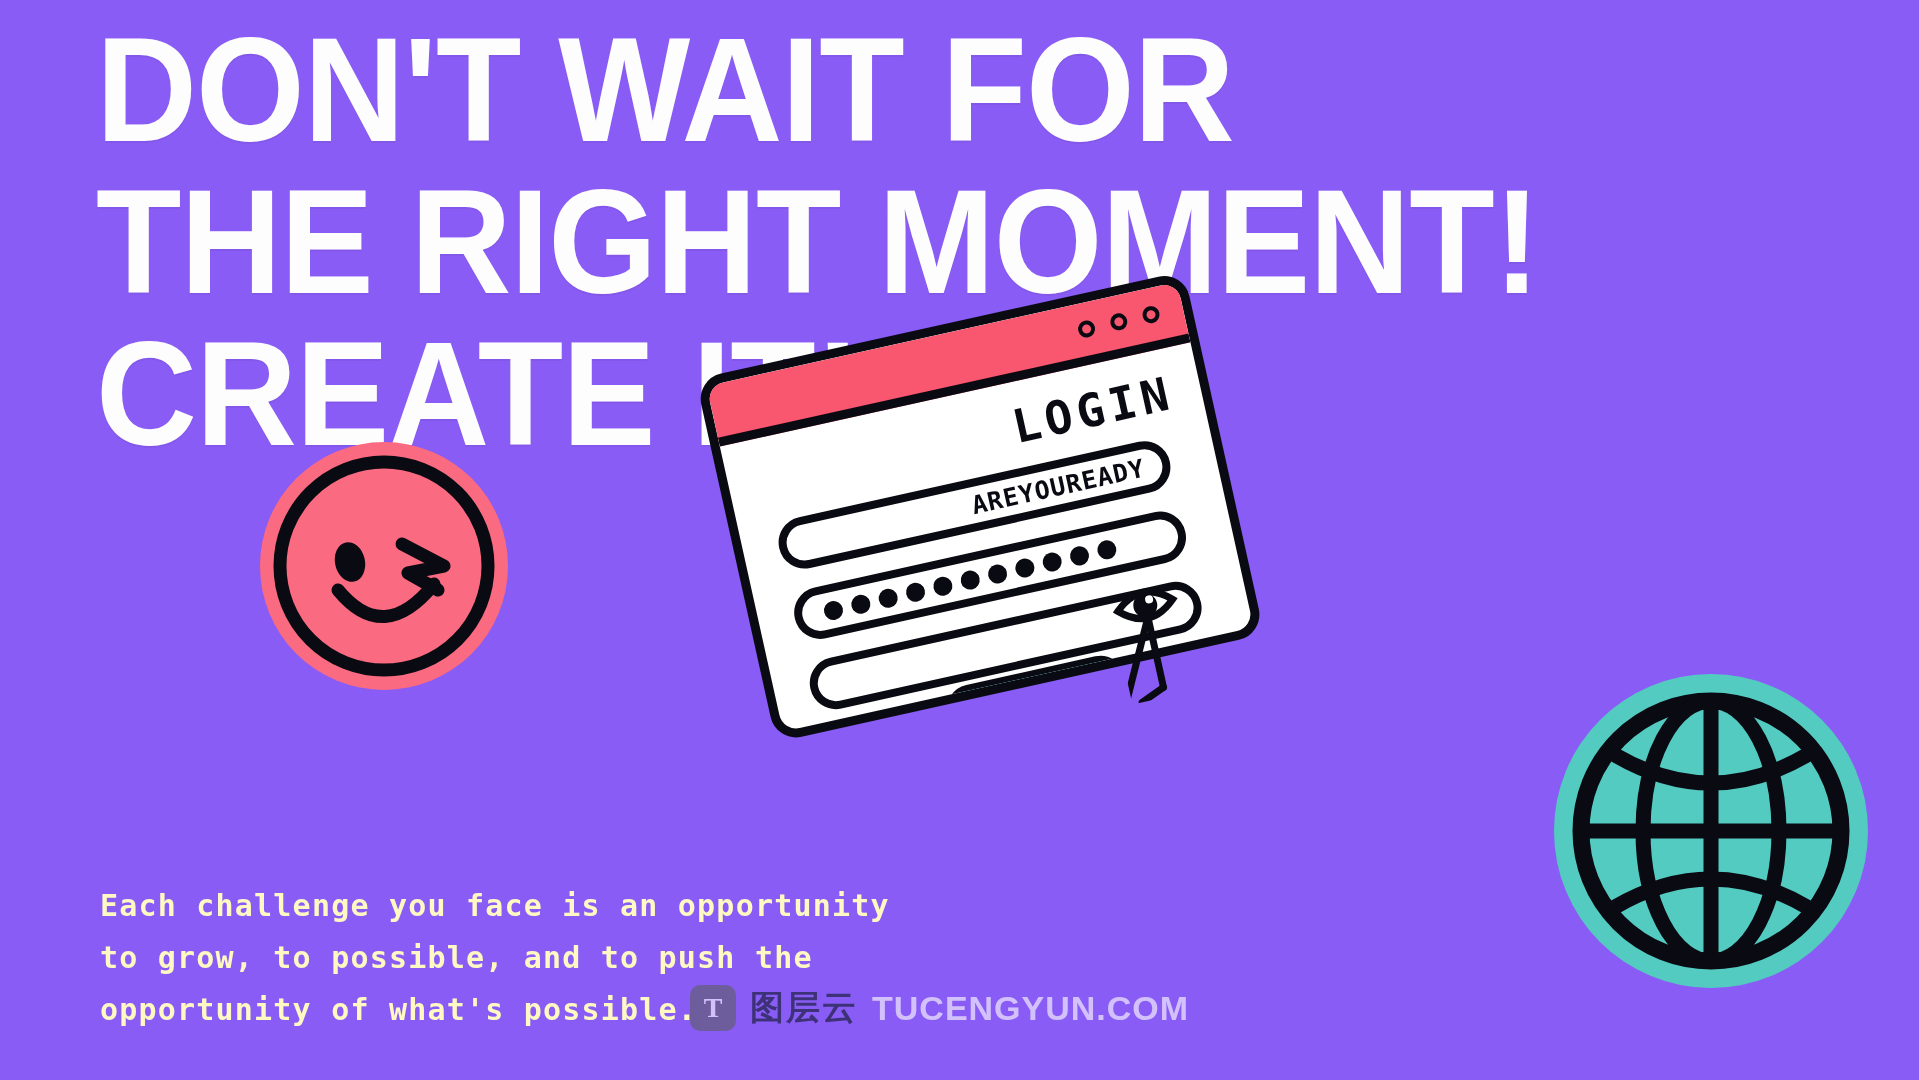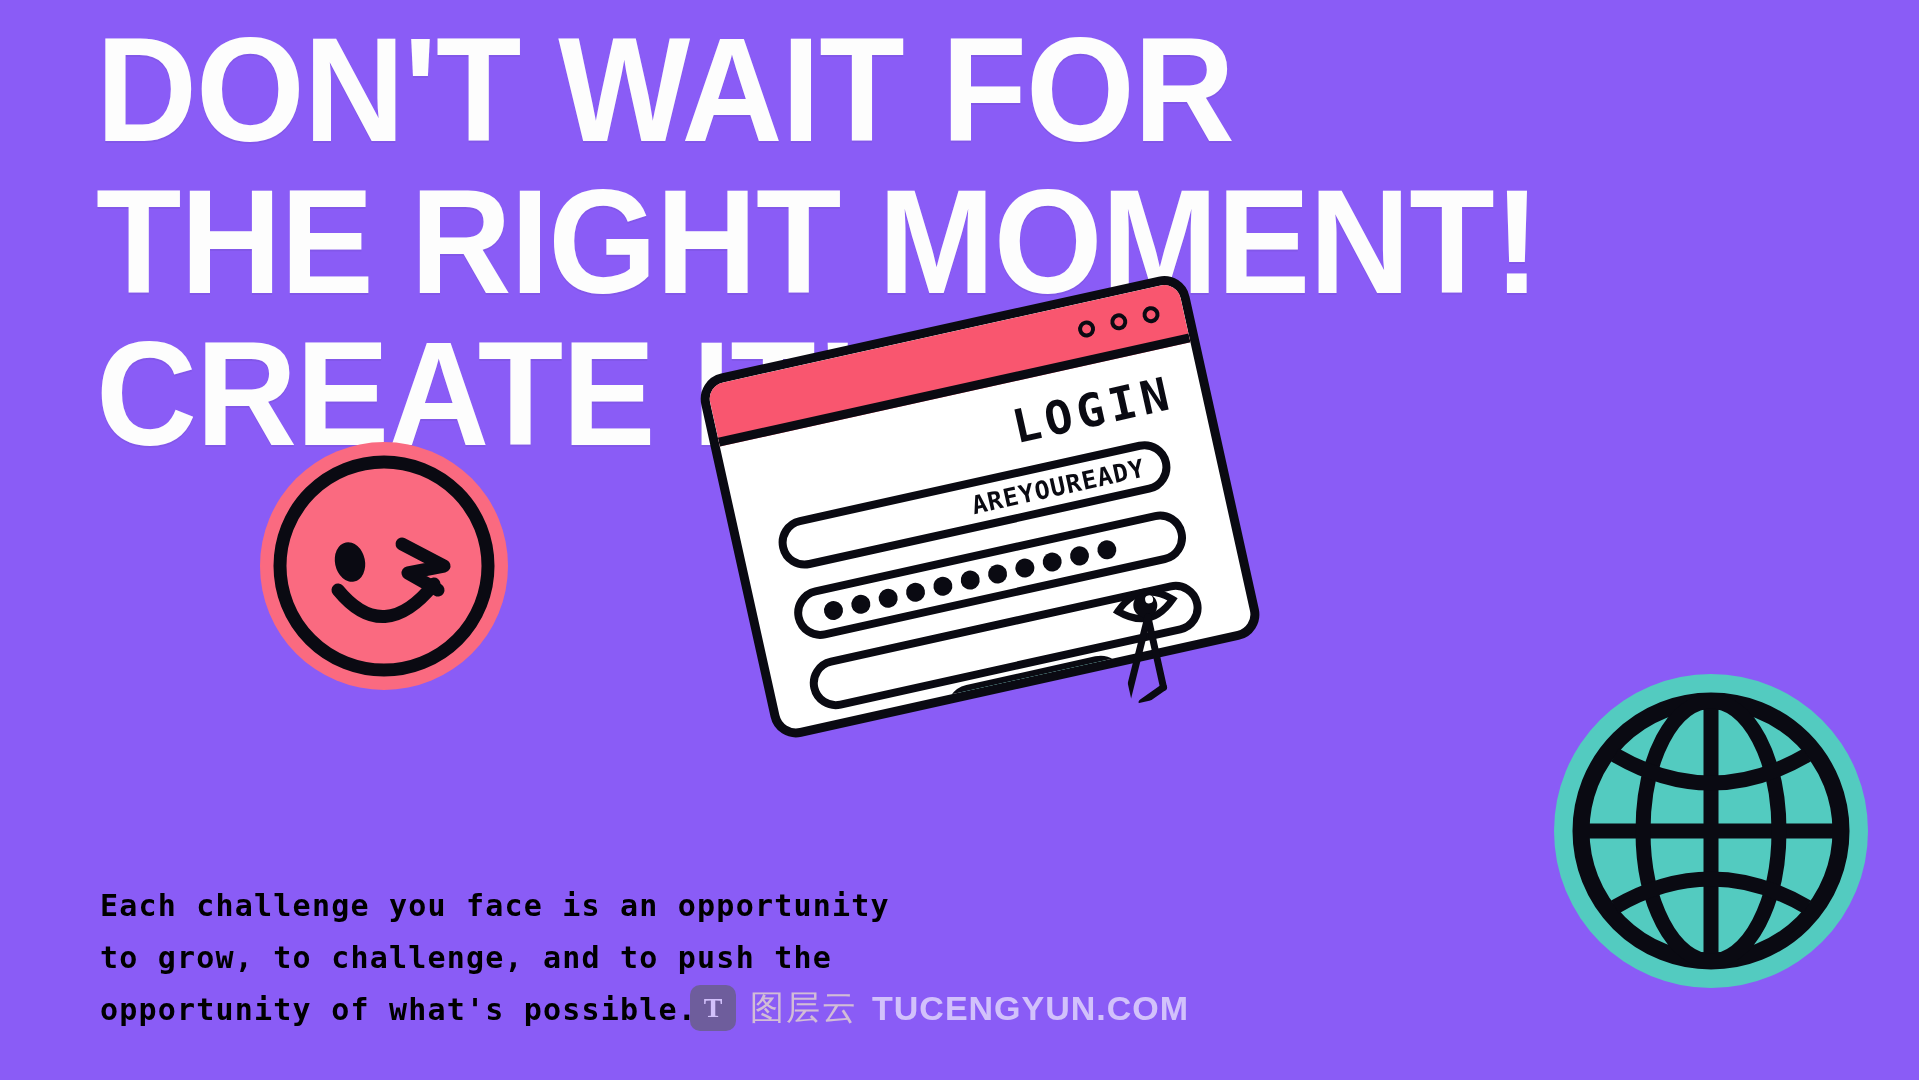--- a/index.html
+++ b/index.html
@@ -23,21 +23,21 @@
     letter-spacing:-1px;
     transform:scaleX(1.06) scaleY(1.12);
     transform-origin:left top;
     text-shadow:0 2px 0 rgba(0,0,0,.05);
   }
   .headline .l{display:block;white-space:nowrap;}
 
   
   .body-copy{
     position:absolute;left:100px;top:880px;width:900px;
-    color:#000000;
+    color:#fef9c3;
     font-family:"DejaVu Sans Mono","Liberation Mono",monospace;
     font-weight:700;
     font-size:30px;
     line-height:52px;
     letter-spacing:1.2px;
   }
   .body-copy .l{display:block;white-space:nowrap;}
 
   
   .smiley{position:absolute;left:258px;top:440px;width:252px;height:252px;}
@@ -103,21 +103,21 @@
     position:absolute;left:690px;top:985px;
     display:flex;align-items:center;gap:14px;
     opacity:.62;
   }
   .wm-badge{
     width:46px;height:46px;border-radius:10px;background:#5e5e66;
     display:flex;align-items:center;justify-content:center;
     color:#fff;font-weight:700;font-size:28px;
     font-family:"Liberation Serif",serif;
   }
-  .wm-cn{color:#fef9c3;font-size:34px;font-weight:400;letter-spacing:2px;
+  .wm-cn{color:#0f172a;font-size:34px;font-weight:700;letter-spacing:2px;
          font-family:"DejaVu Sans",sans-serif;}
   .wm-en{color:#ffffff;font-size:34px;font-weight:700;letter-spacing:1px;
          font-family:"Liberation Sans",sans-serif;}
 </style>
 </head>
 <body>
 
 <div id="stage">
 
   <div class="headline">
@@ -191,21 +191,21 @@
         <circle cx="39" cy="51" r="4" fill="#fff"></circle>
         <path d="M34 68 L34 140" stroke="#0a0a12" stroke-width="7" stroke-linecap="round"></path>
         <path d="M34 68 L-6 148" stroke="#0a0a12" stroke-width="7" stroke-linecap="round"></path>
         <path d="M34 140 L10 150" stroke="#0a0a12" stroke-width="7" stroke-linecap="round"></path>
       </svg>
     </div>
   </div>
 
   <div class="body-copy">
     <span class="l">Each challenge you face is an opportunity</span>
-    <span class="l">to grow, to challenge, and to push the</span>
+    <span class="l">to grow, to possible, and to push the</span>
     <span class="l">opportunity of what's possible.</span>
   </div>
 
   <div class="watermark">
     <span class="wm-badge">T</span>
     <span class="wm-cn">图层云</span>
     <span class="wm-en">TUCENGYUN.COM</span>
   </div>
 
 </div>

